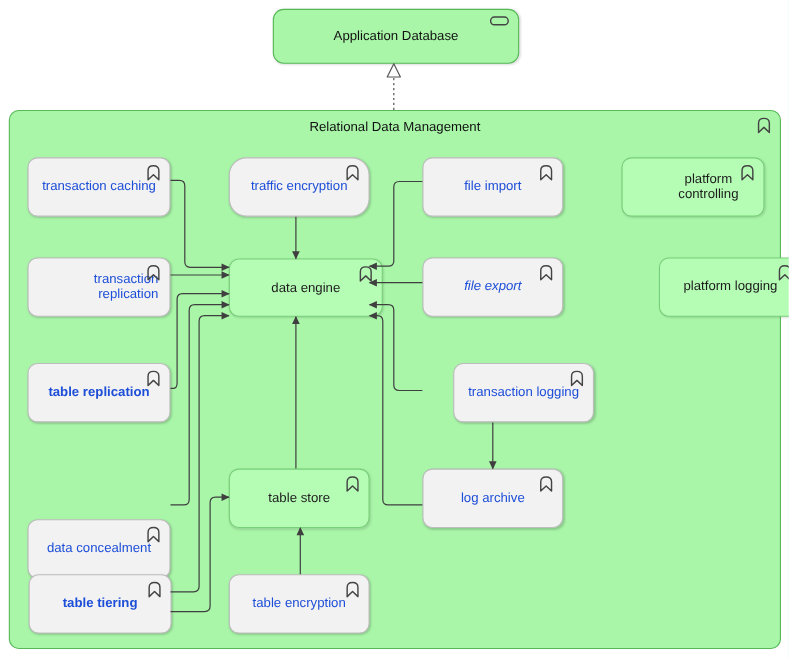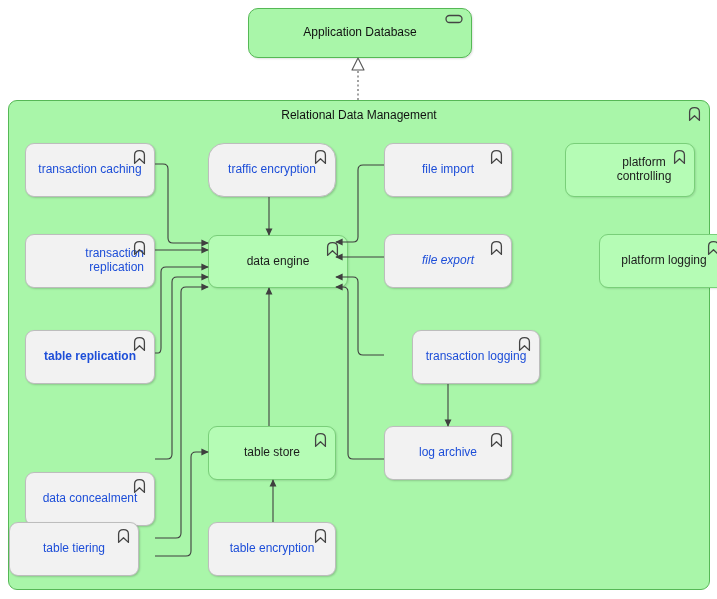--- a/index.html
+++ b/index.html
@@ -66,21 +66,21 @@
       <span class="node-icon"><svg width="13" height="16" viewBox="0 0 13 16">
           <path d="M1.6 14.4 V6 Q1.6 1.6 6.5 1.6 Q11.4 1.6 11.4 6 V14.4 L6.5 9.8 Z" fill="none" stroke="#444444" stroke-width="1.3" stroke-linejoin="round"></path>
         </svg></span>
     </div>
     <div class="node gray" style="left: 25px; top: 426px; width: 130px; height: 54px; margin-top: 46px;">
       <span class="label">data concealment</span>
       <span class="node-icon"><svg width="13" height="16" viewBox="0 0 13 16">
           <path d="M1.6 14.4 V6 Q1.6 1.6 6.5 1.6 Q11.4 1.6 11.4 6 V14.4 L6.5 9.8 Z" fill="none" stroke="#444444" stroke-width="1.3" stroke-linejoin="round"></path>
         </svg></span>
     </div>
-    <div class="node gray" style="left: 9px; top: 522px; width: 130px; height: 54px;">
+    <div class="node gray" style="left: 26px; top: 522px; width: 130px; height: 54px; font-weight: bold;">
       <span class="label">table tiering</span>
       <span class="node-icon"><svg width="13" height="16" viewBox="0 0 13 16">
           <path d="M1.6 14.4 V6 Q1.6 1.6 6.5 1.6 Q11.4 1.6 11.4 6 V14.4 L6.5 9.8 Z" fill="none" stroke="#444444" stroke-width="1.3" stroke-linejoin="round"></path>
         </svg></span>
     </div>
     <div class="node gray" style="left: 208px; top: 143px; width: 128px; height: 54px; border-radius: 16px;">
       <span class="label">traffic encryption</span>
       <span class="node-icon"><svg width="13" height="16" viewBox="0 0 13 16">
           <path d="M1.6 14.4 V6 Q1.6 1.6 6.5 1.6 Q11.4 1.6 11.4 6 V14.4 L6.5 9.8 Z" fill="none" stroke="#444444" stroke-width="1.3" stroke-linejoin="round"></path>
         </svg></span>

